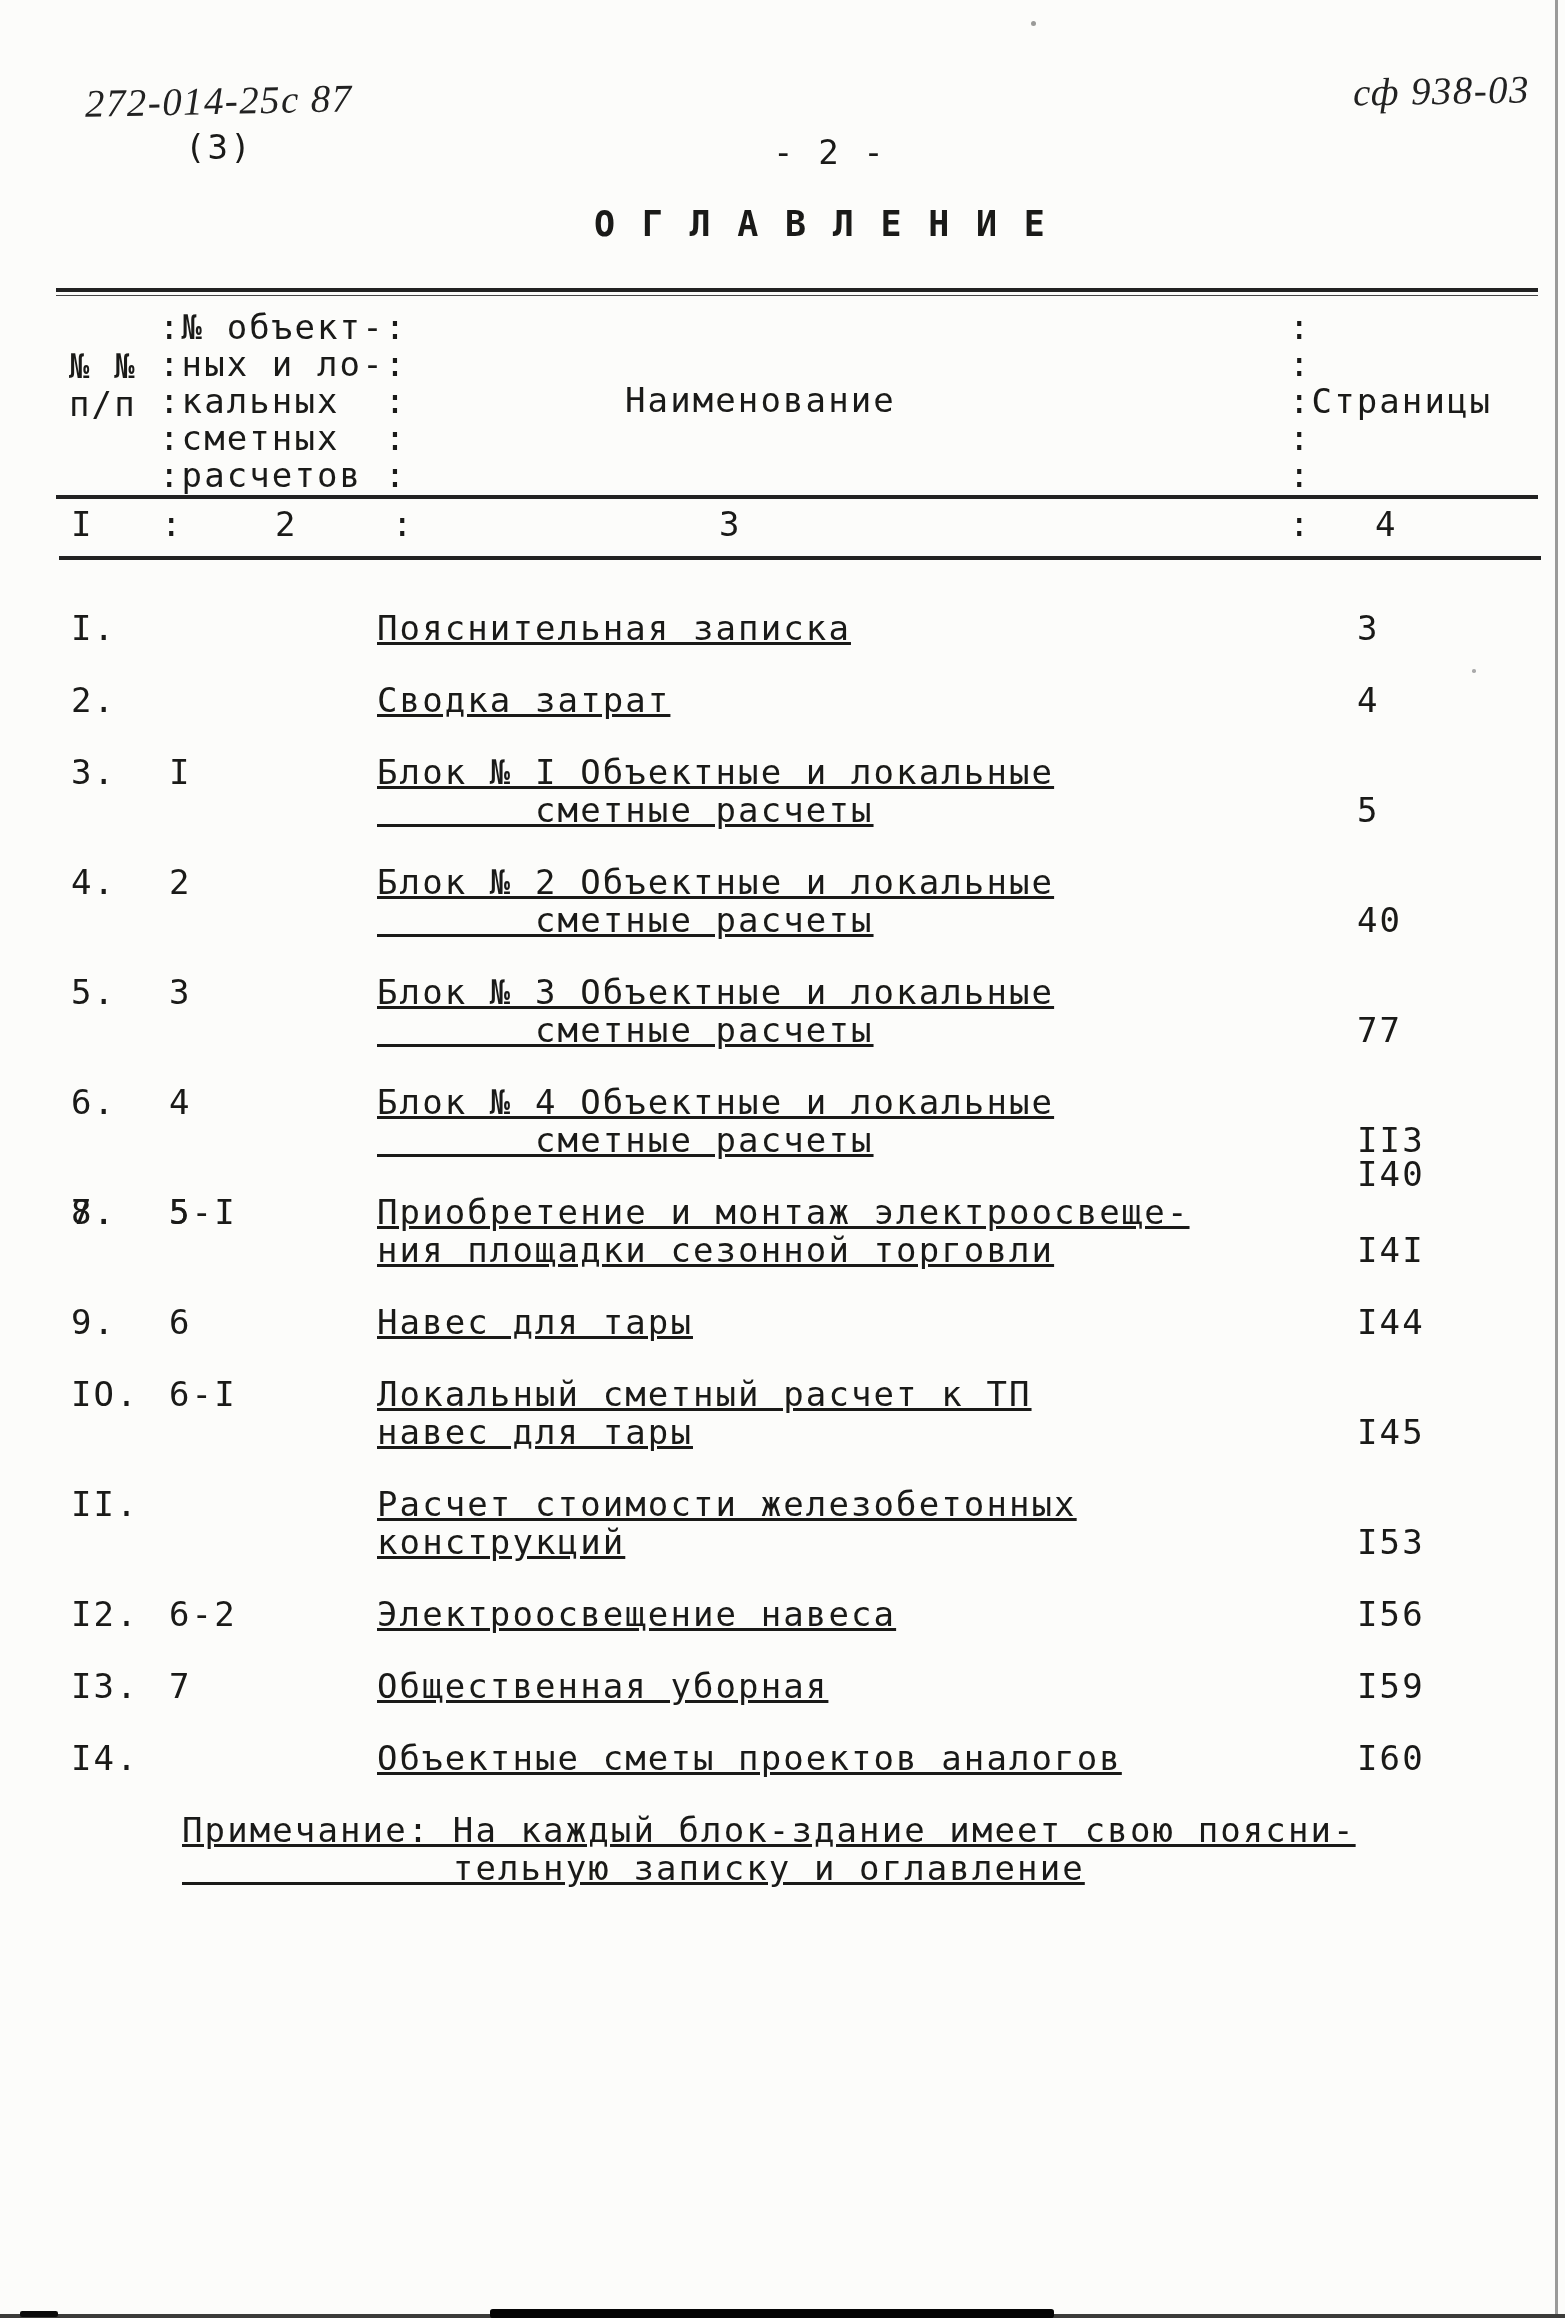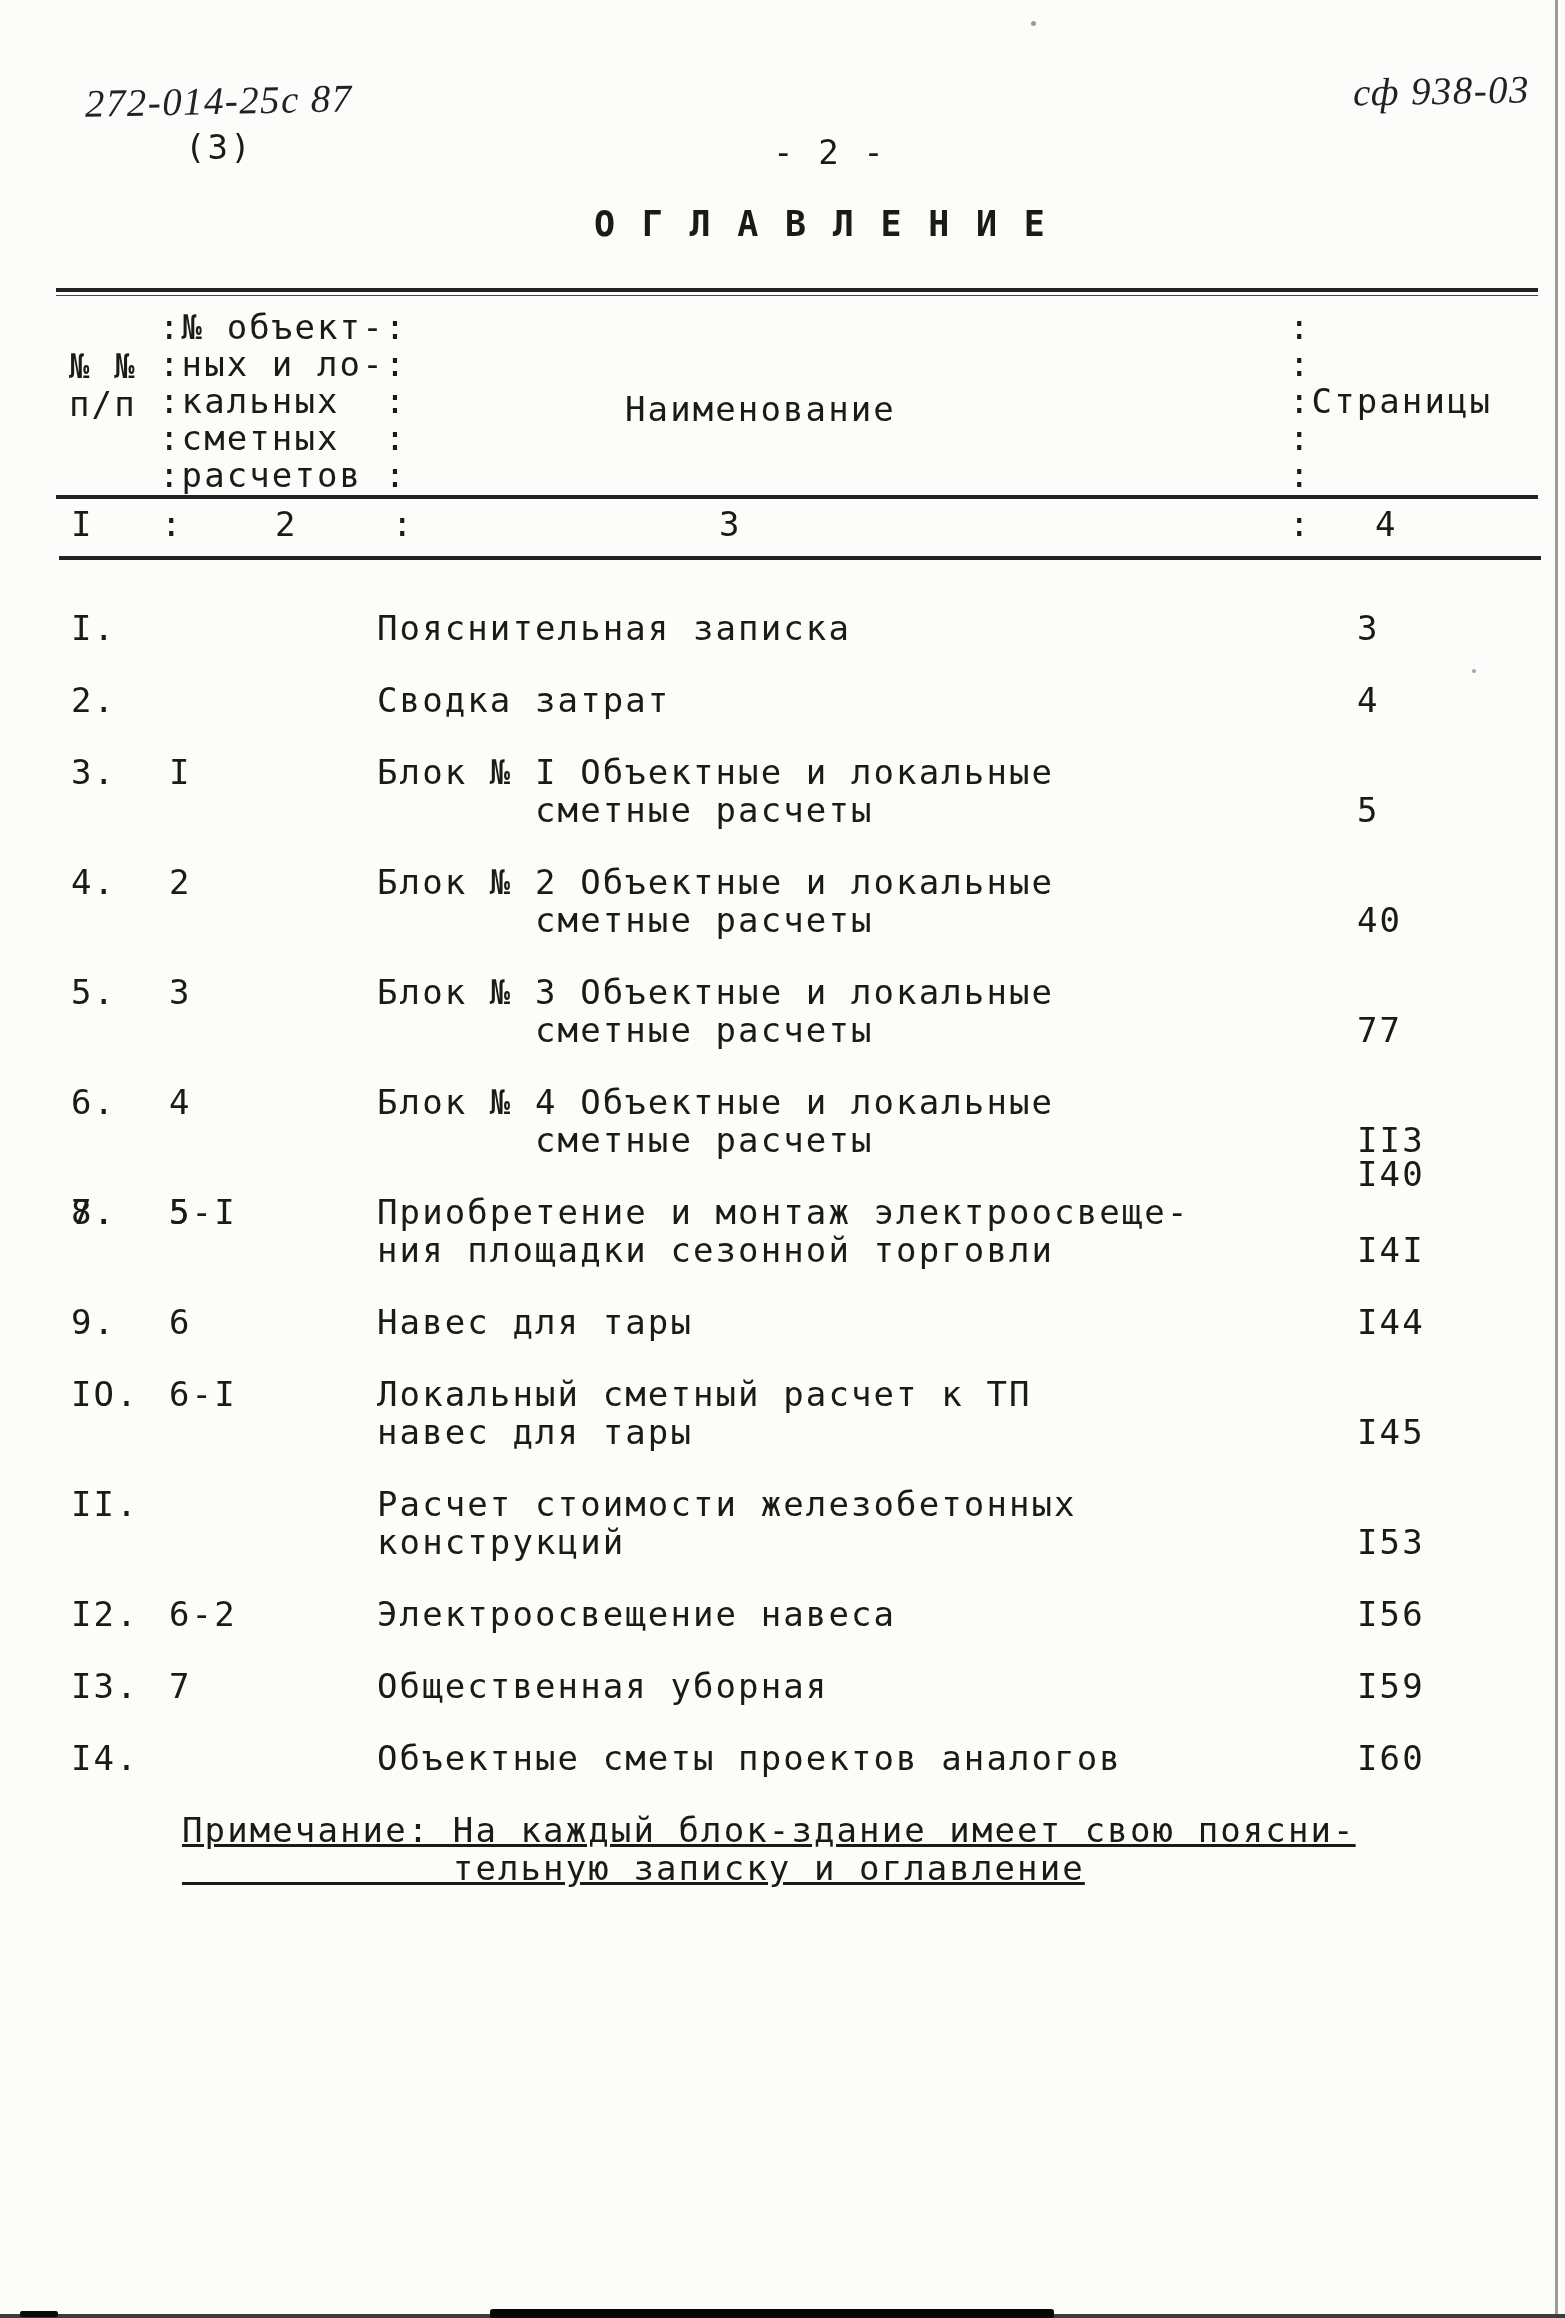--- a/index.html
+++ b/index.html
@@ -30,21 +30,21 @@
     font-weight:bold;
   }
 
   .rule { position:absolute; background:#222; }
 
   
   .rows { position:absolute; left:0; top:609px; right:0; }
   .row { position:relative; margin-bottom:34px; }
   .row .c1 { position:absolute; left:71px; top:0; white-space:pre; }
   .row .c2 { position:absolute; left:169px; top:0; white-space:pre; }
-  .row .c3 { margin-left:377px; margin-right:233px; white-space:pre; }
+  .row .c3 { margin-left:377px; margin-right:233px; white-space:pre;text-decoration:underline; }
   .row .c4 { position:absolute; left:1357px; bottom:0; white-space:pre; }
 
   .note { margin-left:182px; margin-top:1px; white-space:pre;text-decoration:underline; }
 
   
   .edge-right { position:absolute; top:0; right:7px; width:2.8px; height:2319px; background:#7a7a78; opacity:.75; }
   .bottom-line { position:absolute; left:0; bottom:0; width:1565px; height:5px; background:#3c3c3a; }
   .bottom-smear { position:absolute; left:490px; bottom:1.4px; width:564px; height:8.5px; background:#050505; border-radius:2.8px; }
   .corner-mark { position:absolute; left:20px; bottom:2.1px; width:38px; height:5.6px; background:#0a0a0a; border-radius:2.1px; }
   .speck1 { position:absolute; left:1031px; top:21px; width:5px; height:5px; background:#9a9a98; border-radius:50%; }
@@ -67,21 +67,21 @@
   <div class="rule" style="left:56px; top:495px; width:1482px; height:3.5px;"></div>
   <div class="rule" style="left:59px; top:556px; width:1482px; height:3.5px;"></div>
 
   <div class="abs tw pre" style="left:69px; top:347px;">№ №
 п/п</div>
   <div class="abs tw pre" style="left:159px; top:309px; line-height:37px;text-align:center;">:№ объект-:
 :ных и ло-:
 :кальных  :
 :сметных  :
 :расчетов :</div>
-  <div class="abs tw" style="left:625px; top:390px;">Наименование</div>
+  <div class="abs tw" style="left:625px; top:381px;">Наименование</div>
   <div class="abs tw pre" style="left:1289px; top:309px; line-height:37px;">:
 :
 :Страницы
 :
 :</div>
 
   <div class="abs" style="left:0; top:505px; width:1565px; height:38px;">
     <span class="abs tw" style="left:71px;">I</span>
     <span class="abs tw" style="left:161px;">:</span>
     <span class="abs tw" style="left:275px;">2</span>

